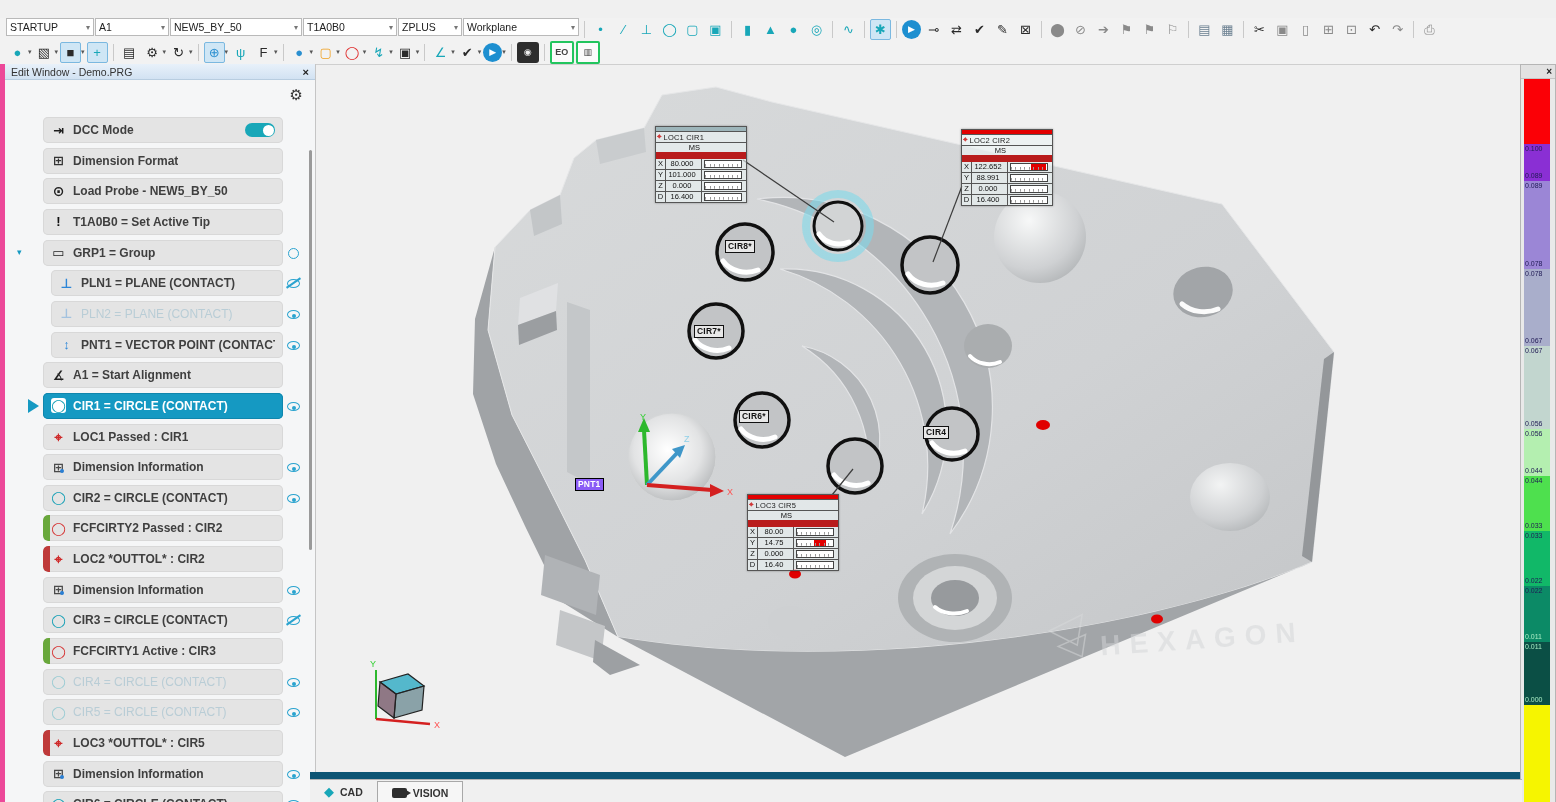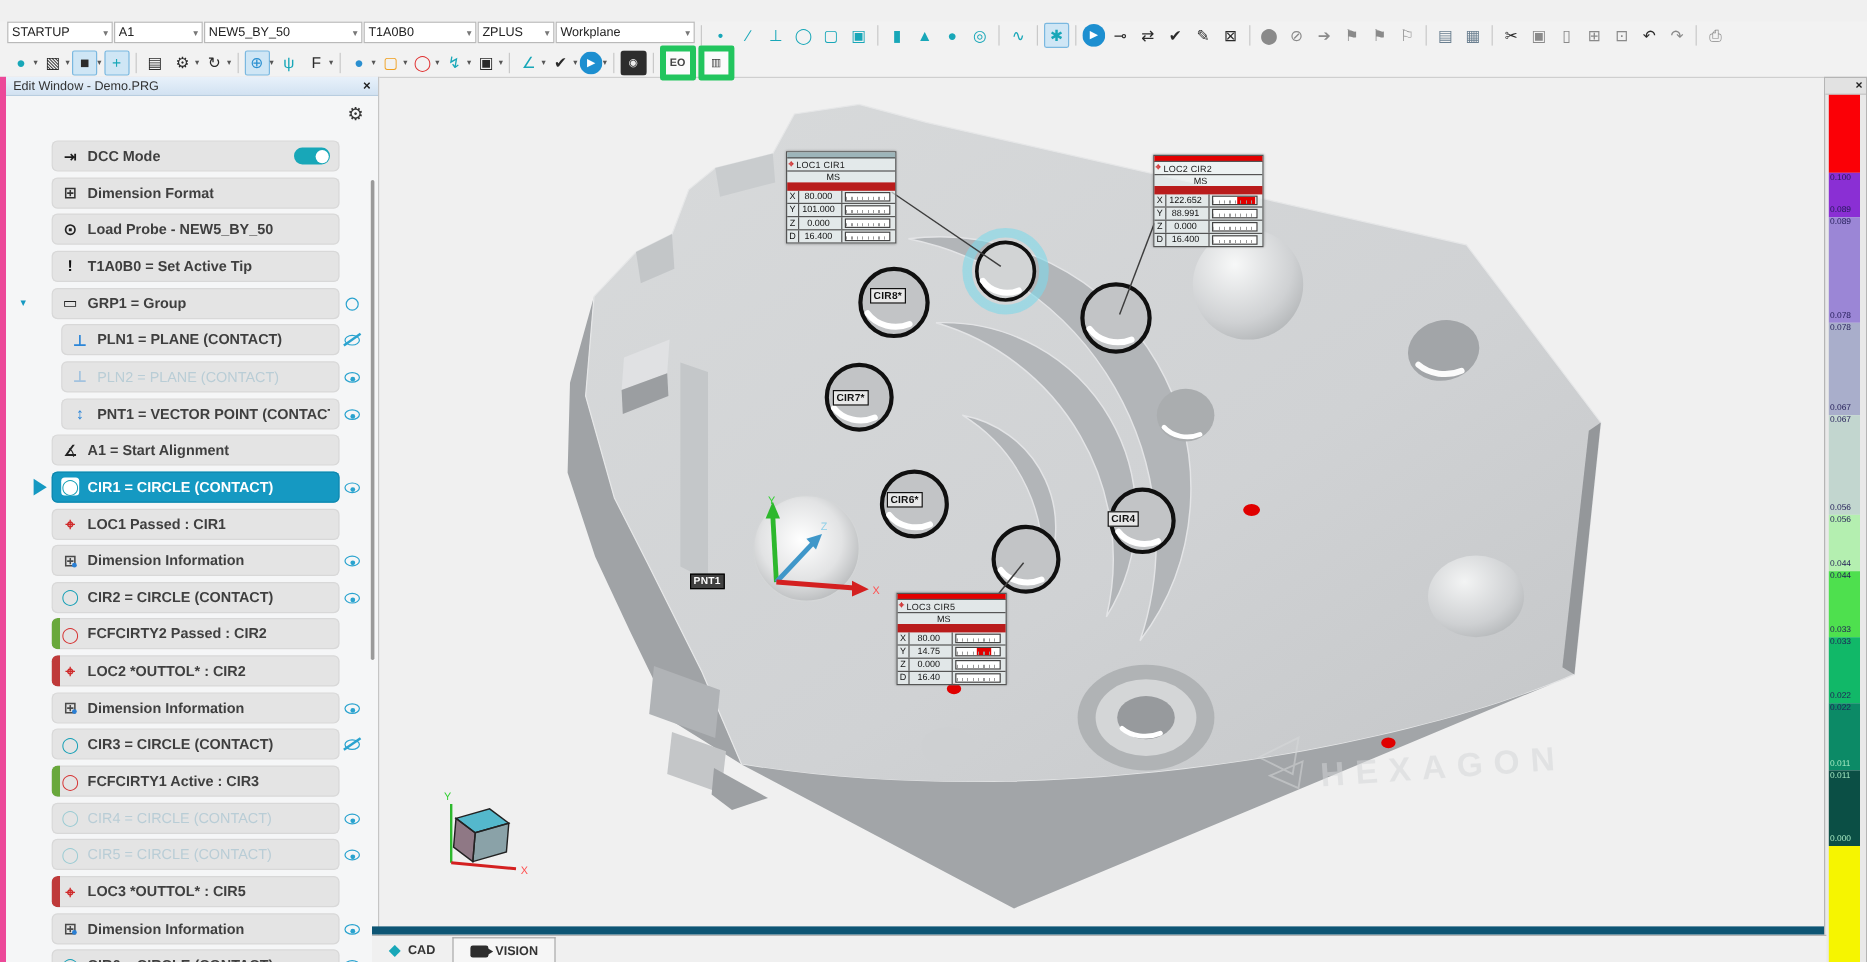--- a/index.html
+++ b/index.html
@@ -20,21 +20,21 @@
   .combo-arr{color:#777;font-size:8px;margin-left:3px;}
   #toolbar2{position:absolute;left:0;top:40px;right:0;height:24px;background:#f2f2f2;border-bottom:1px solid #cfcfcf;
             display:flex;align-items:center;padding-left:6px;}
   .tb-icons{display:flex;align-items:center;height:100%;}
   .tbtn{display:inline-flex;align-items:center;justify-content:center;min-width:19px;height:19px;font-size:13px;
         margin:0 1px;border:1px solid transparent;border-radius:2px;cursor:default;line-height:1;}
   .tbtn.teal{color:#18a7b8;} .tbtn.dark{color:#2a2a2a;} .tbtn.gray{color:#8a8a8a;}
   .tbtn.steel{color:#6a7f90;} .tbtn.blue{color:#2a8fd0;} .tbtn.orange{color:#f0a020;} .tbtn.red{color:#e03030;}
   .tbtn.play{background:#1d8fd0;color:#fff;border-radius:50%;width:17px;height:17px;min-width:17px;font-size:9px;}
   .tbtn.cam{background:#2d2d2d;color:#eee;border-radius:3px;font-size:9px;width:20px;}
-  .tbtn.boxed{border:5px solid #22c55e;background:#fbfbfb;color:#444;font-size:9px;font-weight:bold;width:20px;}
+  .tbtn.boxed{border:2px solid #22c55e;background:#fbfbfb;color:#444;font-size:9px;font-weight:bold;width:20px;}
   .tbtn.active{background:#cfe6f5;border:1px solid #7ab8e0;}
   .tb-caret{font-size:7px;color:#555;margin:0 1px 0 -1px;}
   .tb-sep{width:1px;height:17px;background:#c9c9c9;margin:0 4px;}
   
   #editwin{position:absolute;left:0;top:64px;width:310px;height:738px;background:#f5f6f7;border-left:5px solid #ec4899;
            border-right:1px solid #c5c5c5;overflow:hidden;}
   .ew-title{position:absolute;left:0;top:0;right:0;height:15px;background:linear-gradient(#e8f1fa,#d2e2f2);
             border-bottom:1px solid #b8cde0;display:flex;align-items:center;justify-content:space-between;
             font-size:10.5px;color:#333;padding:0 6px;}
   .ew-close{color:#222;font-weight:bold;font-size:11px;cursor:default;}
@@ -92,21 +92,21 @@
   .dl-val{text-align:center;padding-right:3px;border-right:1px solid #555;height:100%;line-height:10px;}
   .bar{position:relative;height:6px;margin:0 2px;background:#fff;border:1px solid #444;overflow:hidden;}
   .bar::after{content:"";position:absolute;inset:0;
       background-image:repeating-linear-gradient(90deg,#999 0 1px,transparent 1px 4.5px);background-size:100% 45%;
       background-position:0 100%;background-repeat:no-repeat;}
   .bar.red-hi::before{content:"";position:absolute;right:1px;top:0;bottom:0;width:42%;background:#e20000;}
   .bar.red-mid::before{content:"";position:absolute;left:46%;top:0;bottom:0;width:34%;background:#e20000;}
   
   .ftag{position:absolute;background:#e8e8e8;border:1px solid #111;color:#111;font-size:8.5px;font-weight:bold;
         padding:0 2px;line-height:11px;letter-spacing:.2px;}
-  .ftag.dark{background:#404040;color:#fff;border-color:#000;}
+  .ftag.dark{background:#8b5cf6;color:#fff;border-color:#000;}
   
   #scalewin{position:absolute;right:0;top:64px;width:34px;height:738px;background:#e9e9e9;border:1px solid #b5b5b5;}
   .sc-title{height:13px;display:flex;justify-content:flex-end;align-items:center;padding-right:3px;
             font-size:10px;font-weight:bold;color:#222;background:#e2e2e2;border-bottom:1px solid #c5c5c5;}
   #sc-col{position:absolute;left:3px;top:14px;width:26px;bottom:2px;}
   .sc-seg{width:100%;}
   .sc-val{position:absolute;left:1px;font-size:7px;color:#201a55;line-height:1;z-index:3;}
   .sc-val.light{color:#a8ecc4;}
   
   #tabbar{position:absolute;left:310px;top:779px;width:1212px;height:23px;background:#f0f0f0;border-top:1px solid #b5b5b5;

